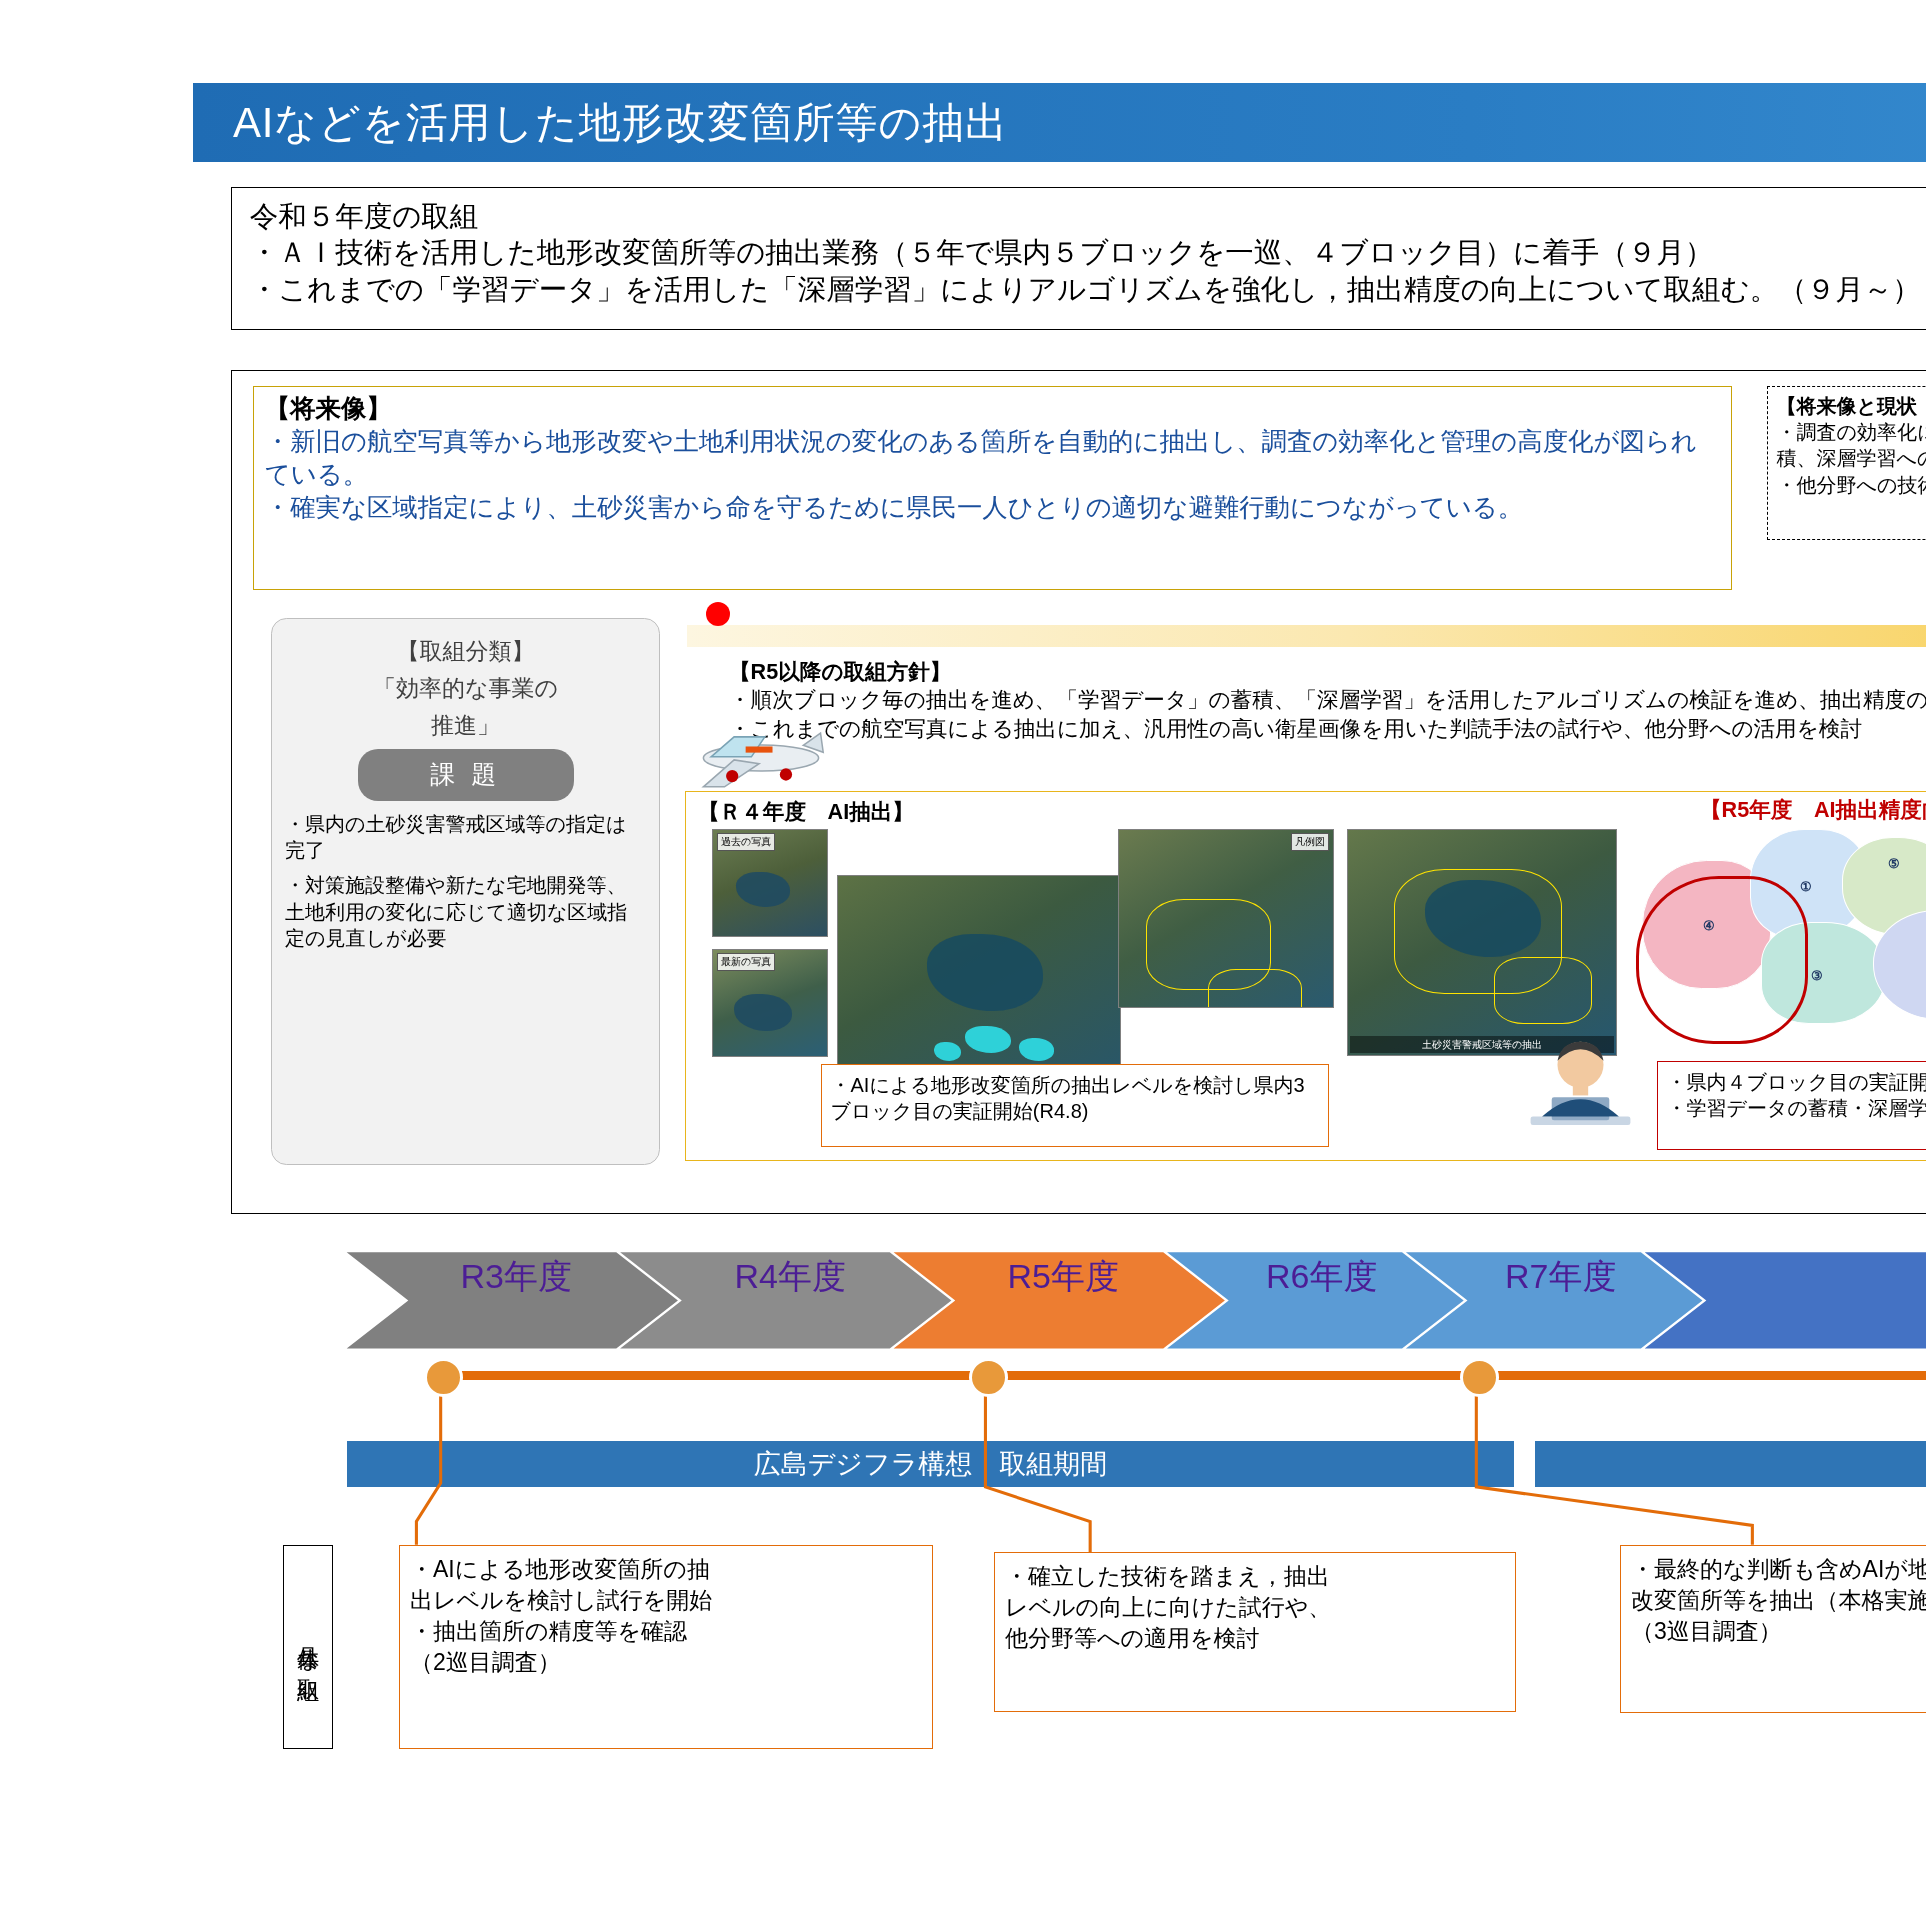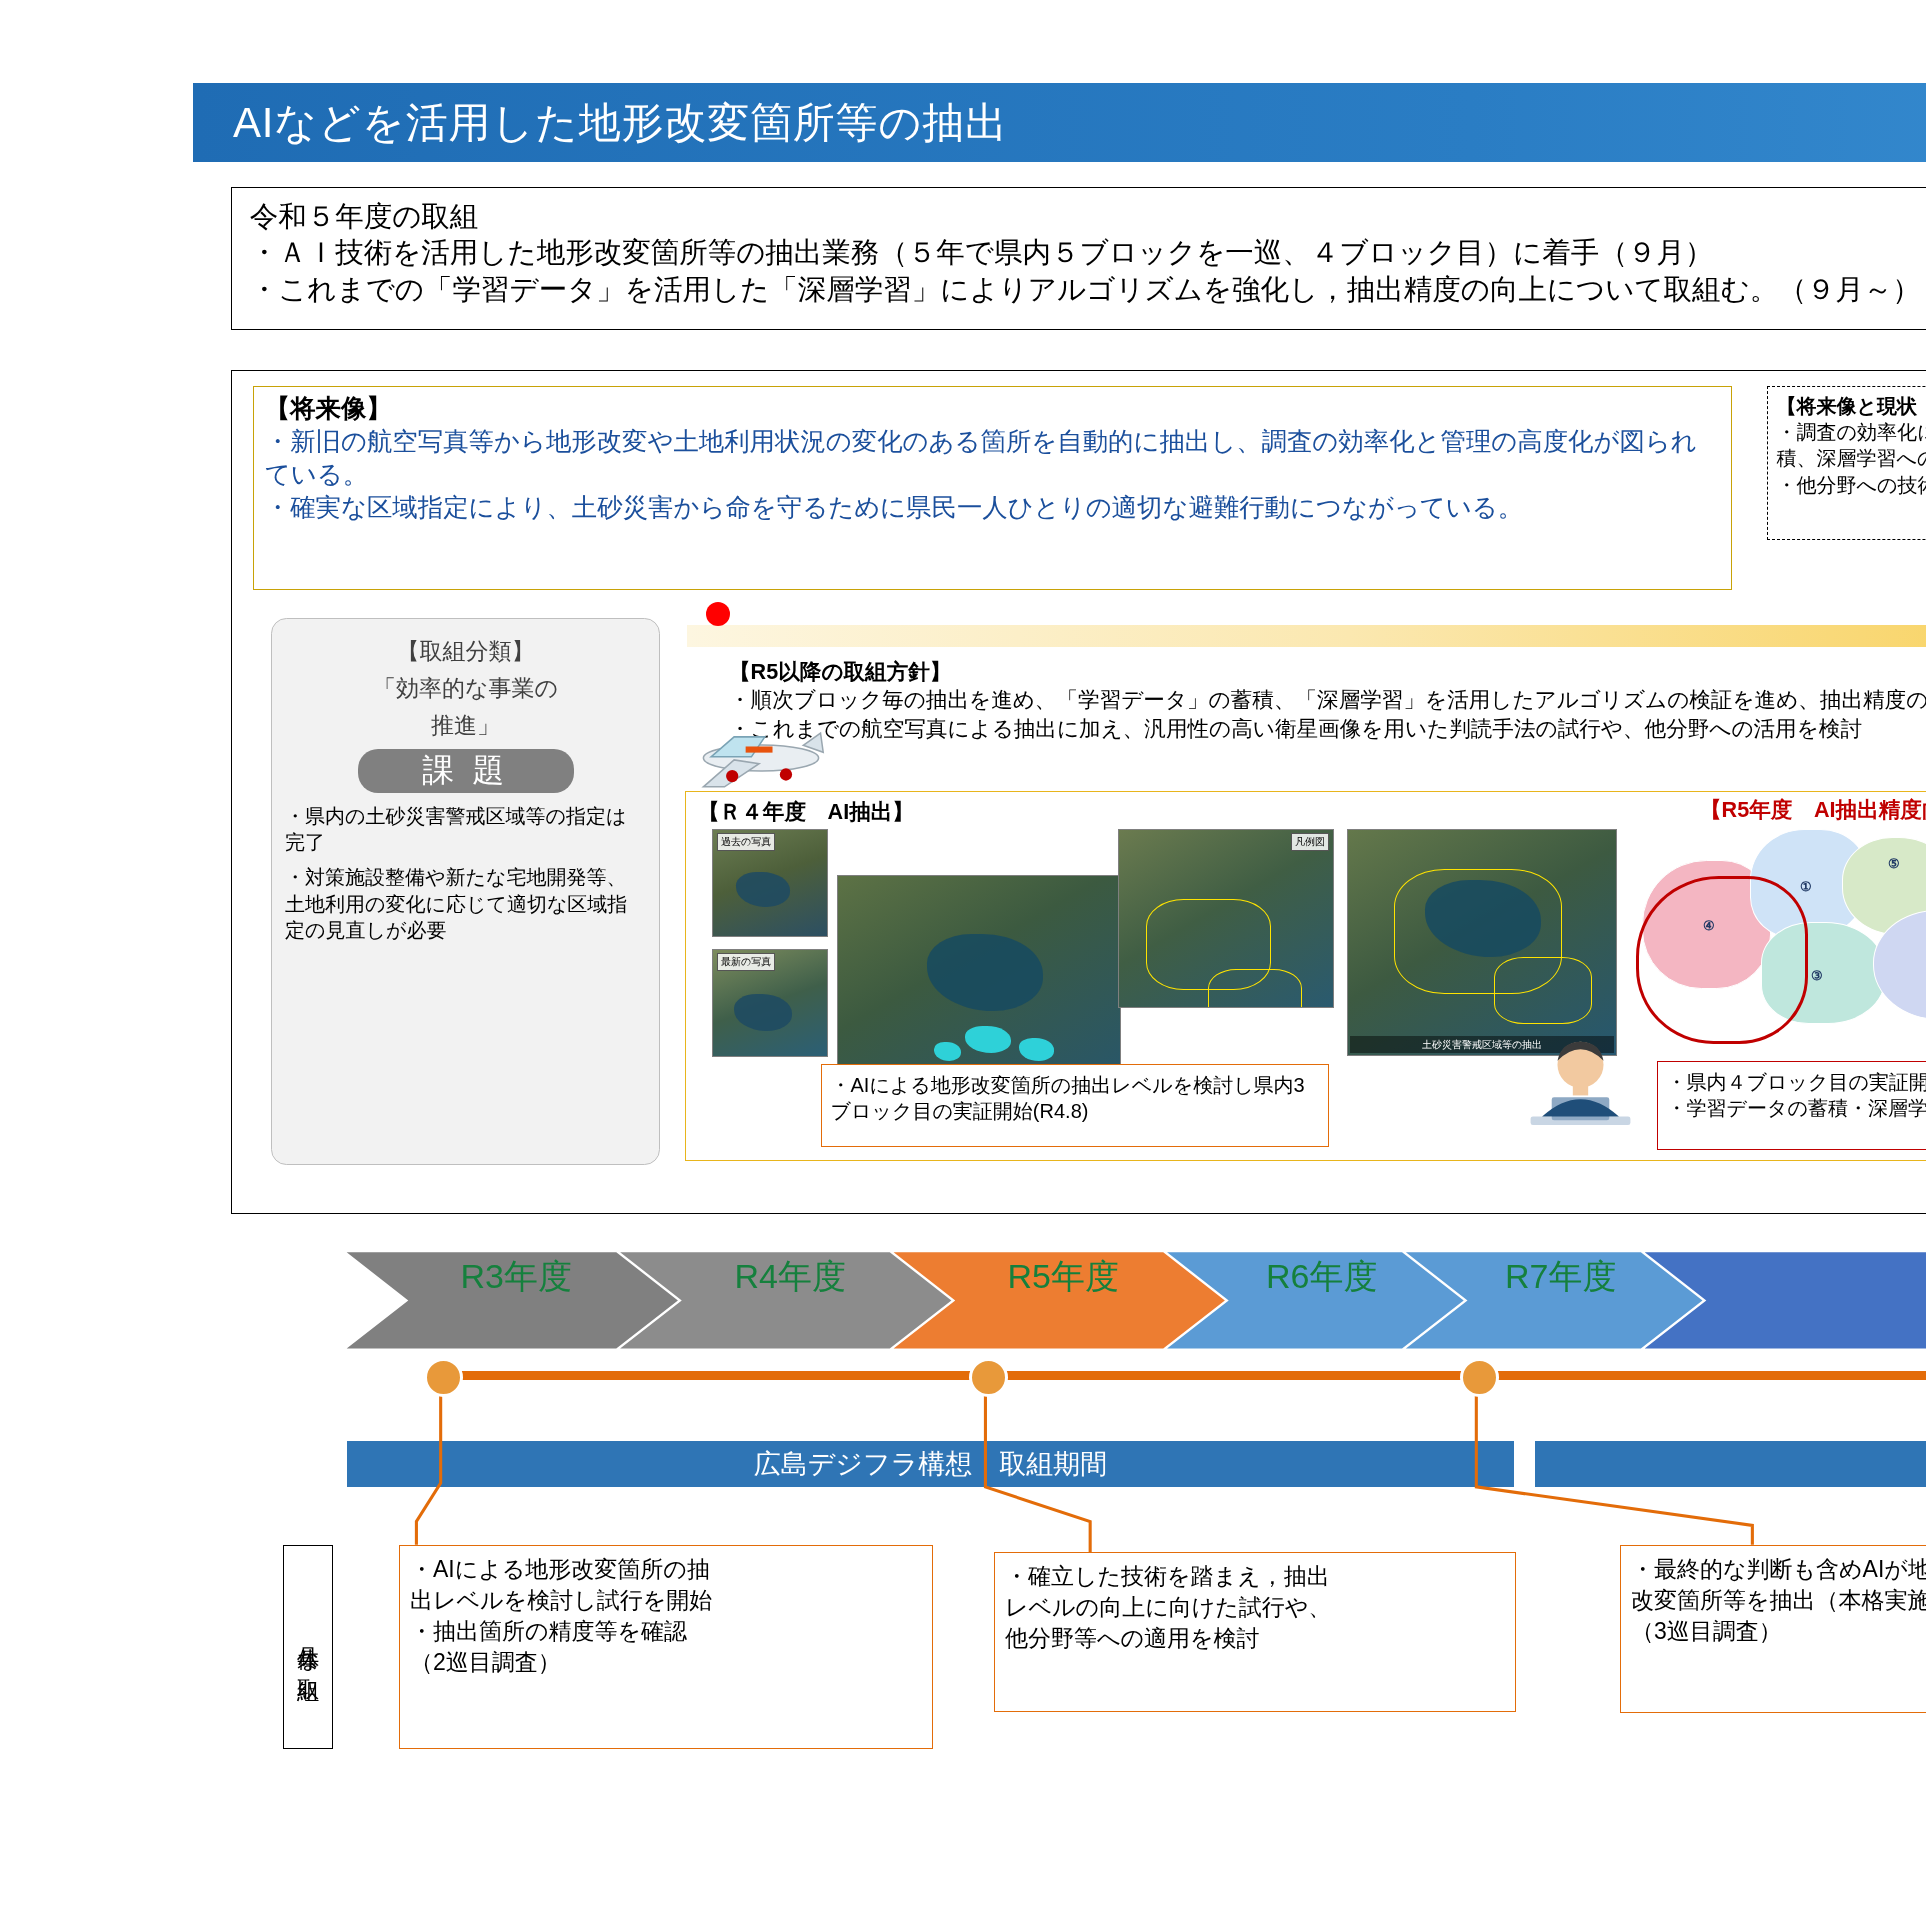--- a/index.html
+++ b/index.html
@@ -134,25 +134,25 @@
   }
   .legacy-sub {
     font-size: 23px;
     color: #404040;
     margin-top: 7px;
     line-height: 1.3;
   }
   .legacy-pill {
     margin: 8.5px auto 0 auto;
     width: 216px;
-    height: 44px;
+    height: 52px;
     background: #808080;
     border-radius: 20px;
     color: #ffffff;
-    font-size: 32px;
+    font-size: 25px;
     display: flex;
     align-items: center;
     justify-content: center;
     letter-spacing: 4.6px;
   }
   .legacy-body {
     text-align: left;
     font-size: 20px;
     line-height: 1.32;
     padding: 10px 13px 0 13px;
@@ -338,21 +338,21 @@
   
   .timeline { position: absolute; left: 0; top: 1229px; width: 2702px; height: 270px; }
   .tl-arrow {
     position: absolute;
     top: 0;
     height: 96px;
     display: flex;
     align-items: center;
     justify-content: center;
     font-size: 34px;
-    color: #15803d;
+    color: #4c1d95;
     box-sizing: border-box;
   }
   .tl-label {
     position: relative;
     z-index: 3;
     padding-left: 15.4px;
   }
 
   .band-blue {
     position: absolute;

